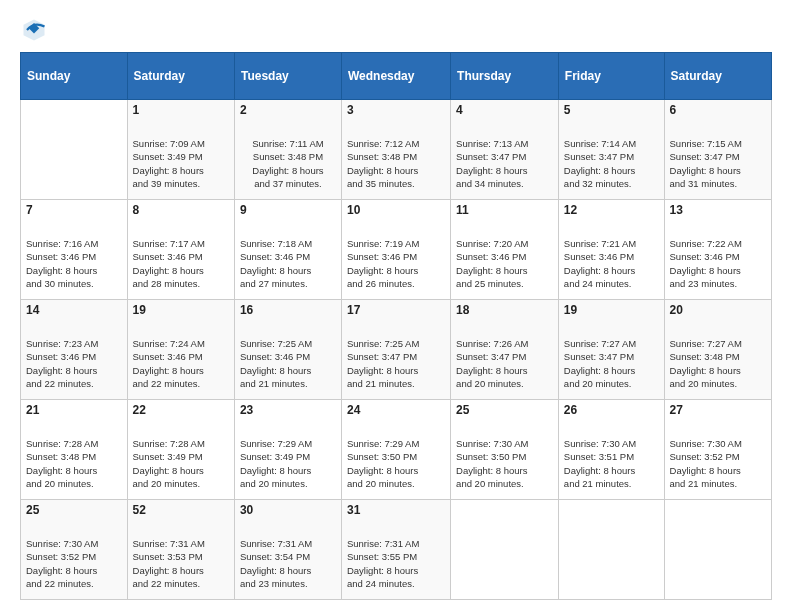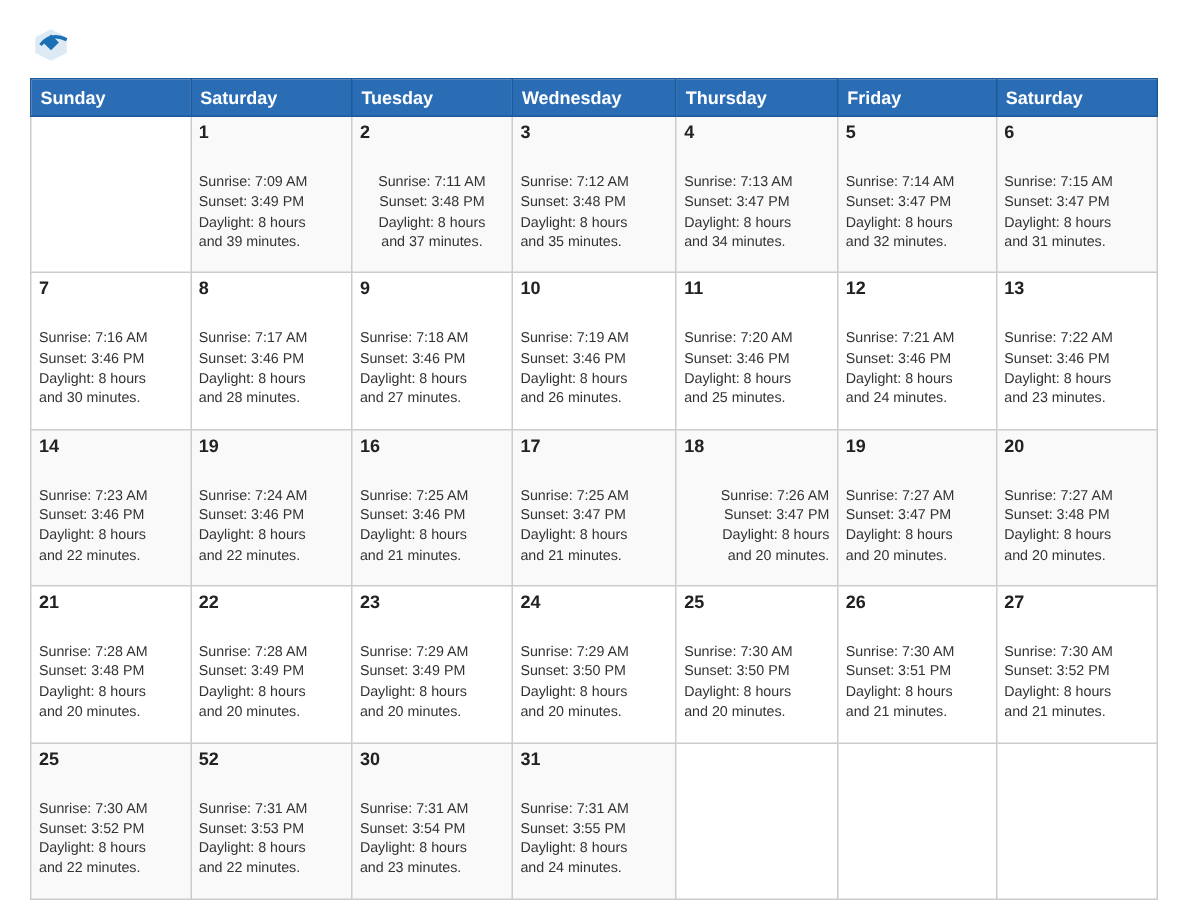--- a/index.html
+++ b/index.html
@@ -63,21 +63,21 @@
     .calendar {
       width: 100%;
       border-collapse: collapse;
       flex: 1;
     }
     .calendar thead th {
       background: #2a6db5;
       color: #fff;
       font-size: 12px;
       font-weight: bold;
-      padding: 5px 6px;
+      padding: 16px 6px;
       text-align: left;
       border: 1px solid #1a5a9a;
     }
     .calendar tbody td {
       vertical-align: top;
       border: 1px solid #ccc;
       padding: 3px 5px;
       font-size: 10px;
       color: #333;
       width: 113px;
@@ -258,21 +258,21 @@
           </td>
           <td>
             <span class="day-number">17</span>
             <div class="day-info" style="white-space: pre-line;">Sunrise: 7:25 AM
 Sunset: 3:47 PM
 Daylight: 8 hours
 and 21 minutes.</div>
           </td>
           <td>
             <span class="day-number">18</span>
-            <div class="day-info" style="white-space: pre-line; text-align: right;">Sunrise: 7:26 AM
+            <div class="day-info" style="white-space: pre-line;">Sunrise: 7:26 AM
 Sunset: 3:47 PM
 Daylight: 8 hours
 and 20 minutes.</div>
           </td>
           <td>
             <span class="day-number">19</span>
             <div class="day-info" style="white-space: pre-line;">Sunrise: 7:27 AM
 Sunset: 3:47 PM
 Daylight: 8 hours
 and 20 minutes.</div>

